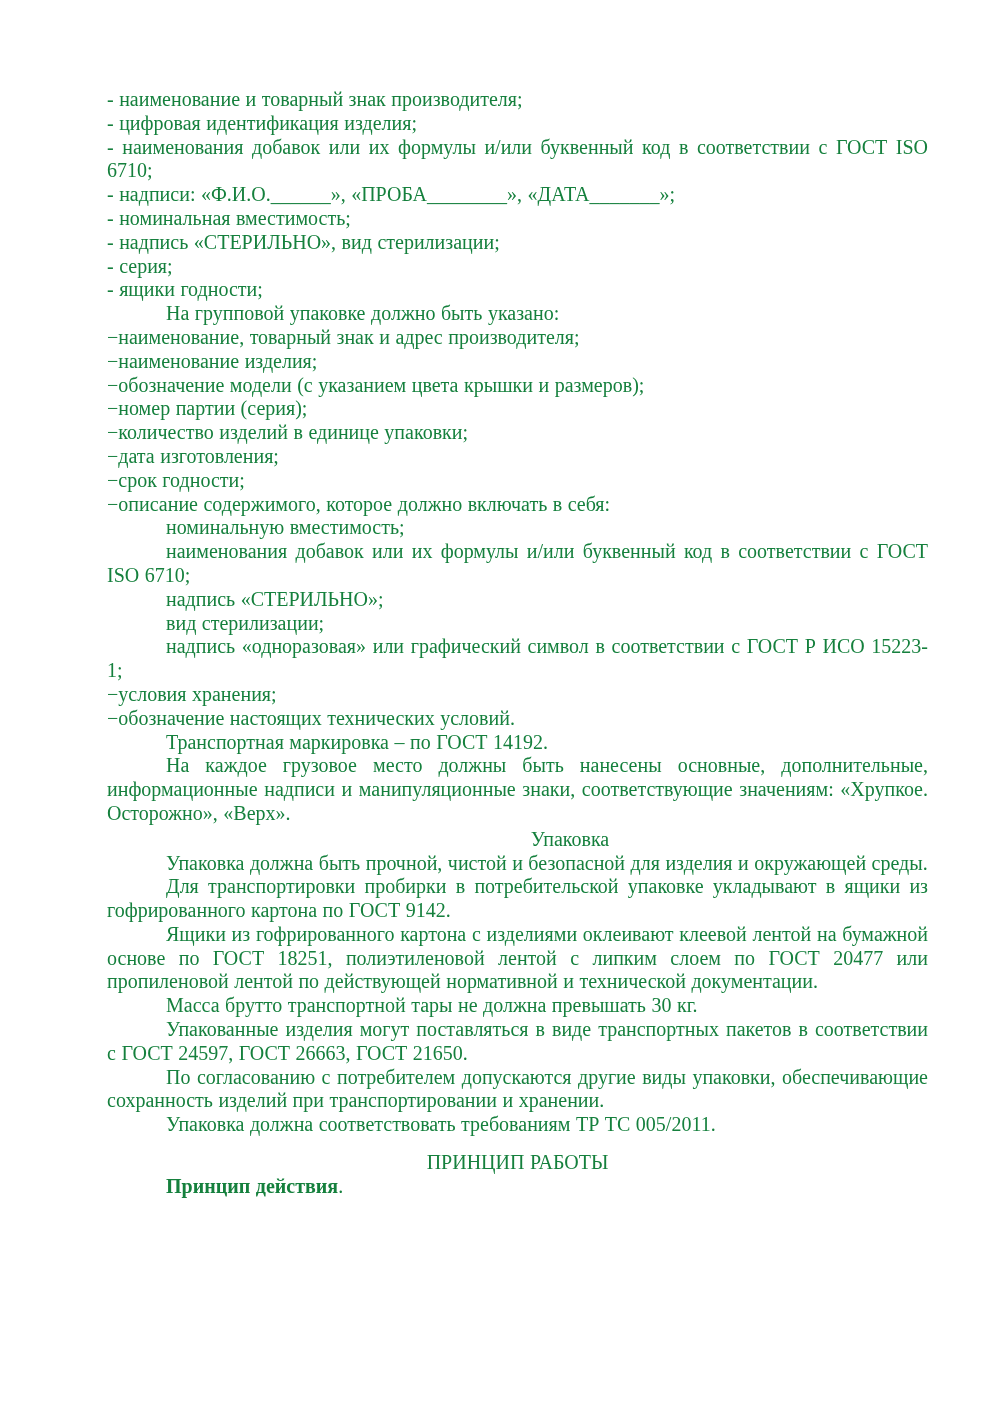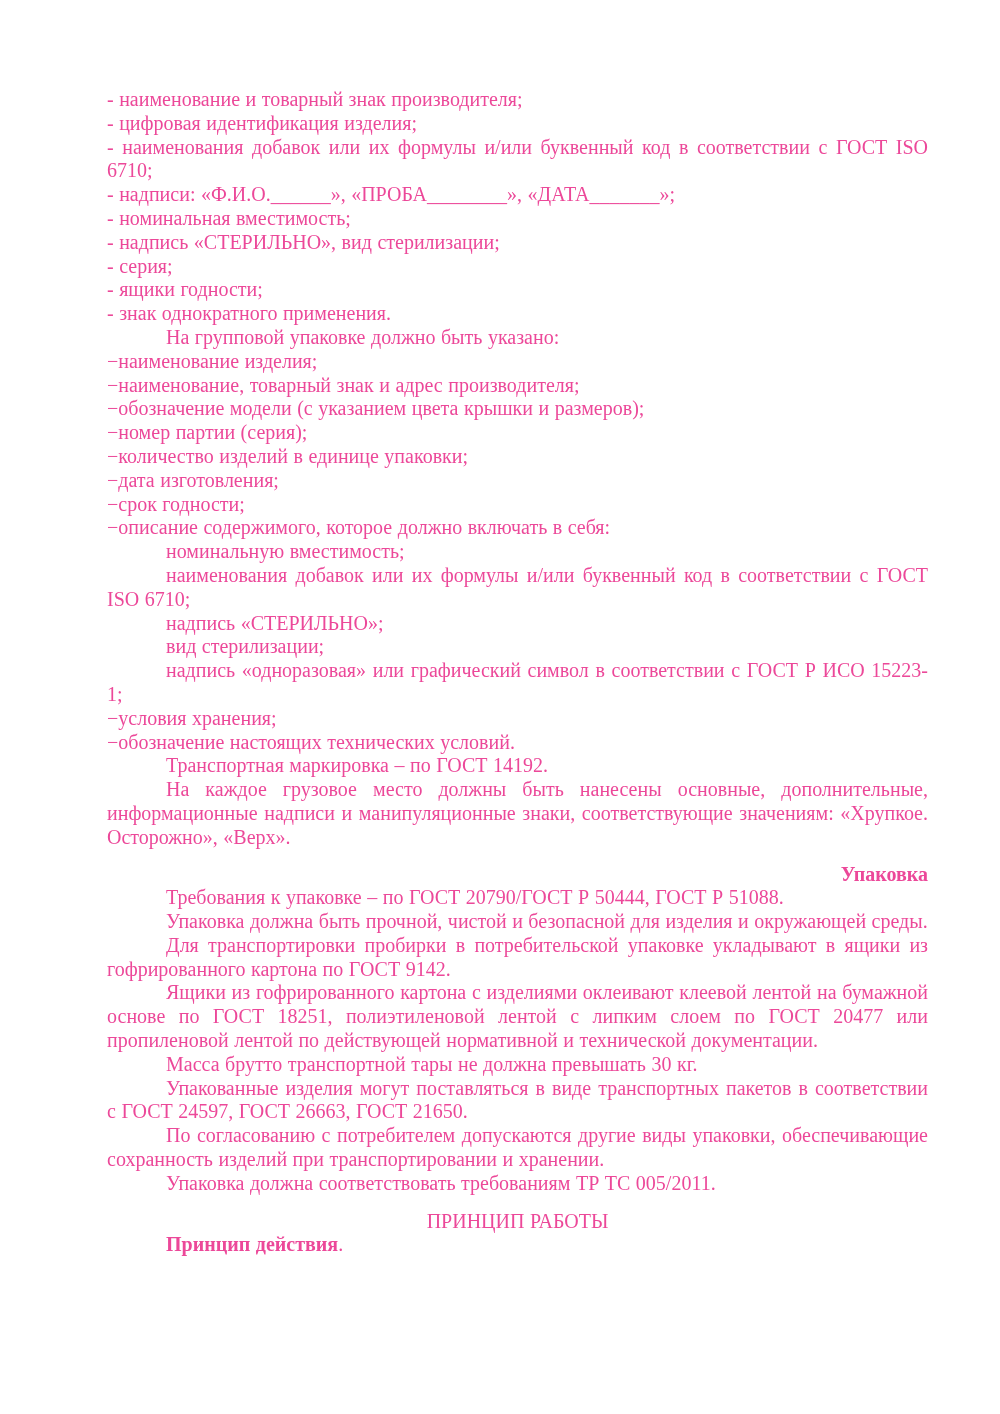--- a/index.html
+++ b/index.html
@@ -6,40 +6,40 @@
     margin: 0;
     padding: 0;
     background: #ffffff;
   }
   .page {
     position: relative;
     box-sizing: border-box;
     width: 972px;
     height: 1414px;
     background: #ffffff;
-    color: #ec4899;
+    color: #15803d;
     font-family: "Liberation Serif", "DejaVu Serif", serif;
     padding: 88px 44px 0 107px;
     overflow: hidden;
   }
   .doc-body { width: 100%; }
   .blk {
     margin: 0;
     font-size: 20px;
     line-height: 23.8px;
     text-align: justify;
     word-spacing: 0.5px;
   }
   .item  { text-indent: 0; }
   .para  { text-indent: 59px; }
   .heading {
-    font-weight: bold;
+    font-weight: normal;
     text-indent: 105px;
-    text-align: right;
-    margin-top: 13px;
+    text-align: center;
+    margin-top: 2px;
   }
   .center-heading {
     font-weight: normal;
     text-align: center;
     text-indent: 0;
     margin-top: 14px;
   }
   .para-bold-lead { text-indent: 59px; }
   .para-bold-lead b { font-weight: bold; }
 </style>
@@ -49,41 +49,39 @@
 <div class="page">
   <div class="doc-body" id="doc-body">
       <p class="blk item">- наименование и товарный знак производителя;</p>
       <p class="blk item">- цифровая идентификация изделия;</p>
       <p class="blk item">- наименования добавок или их формулы и/или буквенный код в соответствии с ГОСТ ISO 6710;</p>
       <p class="blk item">- надписи: «Ф.И.О.______», «ПРОБА________», «ДАТА_______»;</p>
       <p class="blk item">- номинальная вместимость;</p>
       <p class="blk item">- надпись «СТЕРИЛЬНО», вид стерилизации;</p>
       <p class="blk item">- серия;</p>
       <p class="blk item">- ящики годности;</p>
-      <p class="blk item">- знак однократного применения.</p>
       <p class="blk para">На групповой упаковке должно быть указано:</p>
+      <p class="blk item">−наименование, товарный знак и адрес производителя;</p>
       <p class="blk item">−наименование изделия;</p>
-      <p class="blk item">−наименование, товарный знак и адрес производителя;</p>
       <p class="blk item">−обозначение модели (с указанием цвета крышки и размеров);</p>
       <p class="blk item">−номер партии (серия);</p>
       <p class="blk item">−количество изделий в единице упаковки;</p>
       <p class="blk item">−дата изготовления;</p>
       <p class="blk item">−срок годности;</p>
       <p class="blk item">−описание содержимого, которое должно включать в себя:</p>
       <p class="blk para">номинальную вместимость;</p>
       <p class="blk para">наименования добавок или их формулы и/или буквенный код в соответствии с ГОСТ ISO 6710;</p>
       <p class="blk para">надпись «СТЕРИЛЬНО»;</p>
       <p class="blk para">вид стерилизации;</p>
       <p class="blk para">надпись «одноразовая» или графический символ в соответствии с ГОСТ Р ИСО 15223-1;</p>
       <p class="blk item">−условия хранения;</p>
       <p class="blk item">−обозначение настоящих технических условий.</p>
       <p class="blk para">Транспортная маркировка – по ГОСТ 14192.</p>
       <p class="blk para">На каждое грузовое место должны быть нанесены основные, дополнительные, информационные надписи и манипуляционные знаки, соответствующие значениям: «Хрупкое. Осторожно», «Верх».</p>
       <p class="blk heading">Упаковка</p>
-      <p class="blk para">Требования к упаковке – по ГОСТ 20790/ГОСТ Р 50444, ГОСТ Р 51088.</p>
       <p class="blk para">Упаковка должна быть прочной, чистой и безопасной для изделия и окружающей среды.</p>
       <p class="blk para">Для транспортировки пробирки в потребительской упаковке укладывают в ящики из гофрированного картона по ГОСТ 9142.</p>
       <p class="blk para">Ящики из гофрированного картона с изделиями оклеивают клеевой лентой на бумажной основе по ГОСТ 18251, полиэтиленовой лентой с липким слоем по ГОСТ 20477 или пропиленовой лентой по действующей нормативной и технической документации.</p>
       <p class="blk para">Масса брутто транспортной тары не должна превышать 30 кг.</p>
       <p class="blk para">Упакованные изделия могут поставляться в виде транспортных пакетов в соответствии с ГОСТ 24597, ГОСТ 26663, ГОСТ 21650.</p>
       <p class="blk para">По согласованию с потребителем допускаются другие виды упаковки, обеспечивающие сохранность изделий при транспортировании и хранении.</p>
       <p class="blk para">Упаковка должна соответствовать требованиям ТР ТС 005/2011.</p>
       <p class="blk center-heading">ПРИНЦИП РАБОТЫ</p>
       <p class="blk para-bold-lead"><b>Принцип действия</b><span>.</span></p>
     </div>

